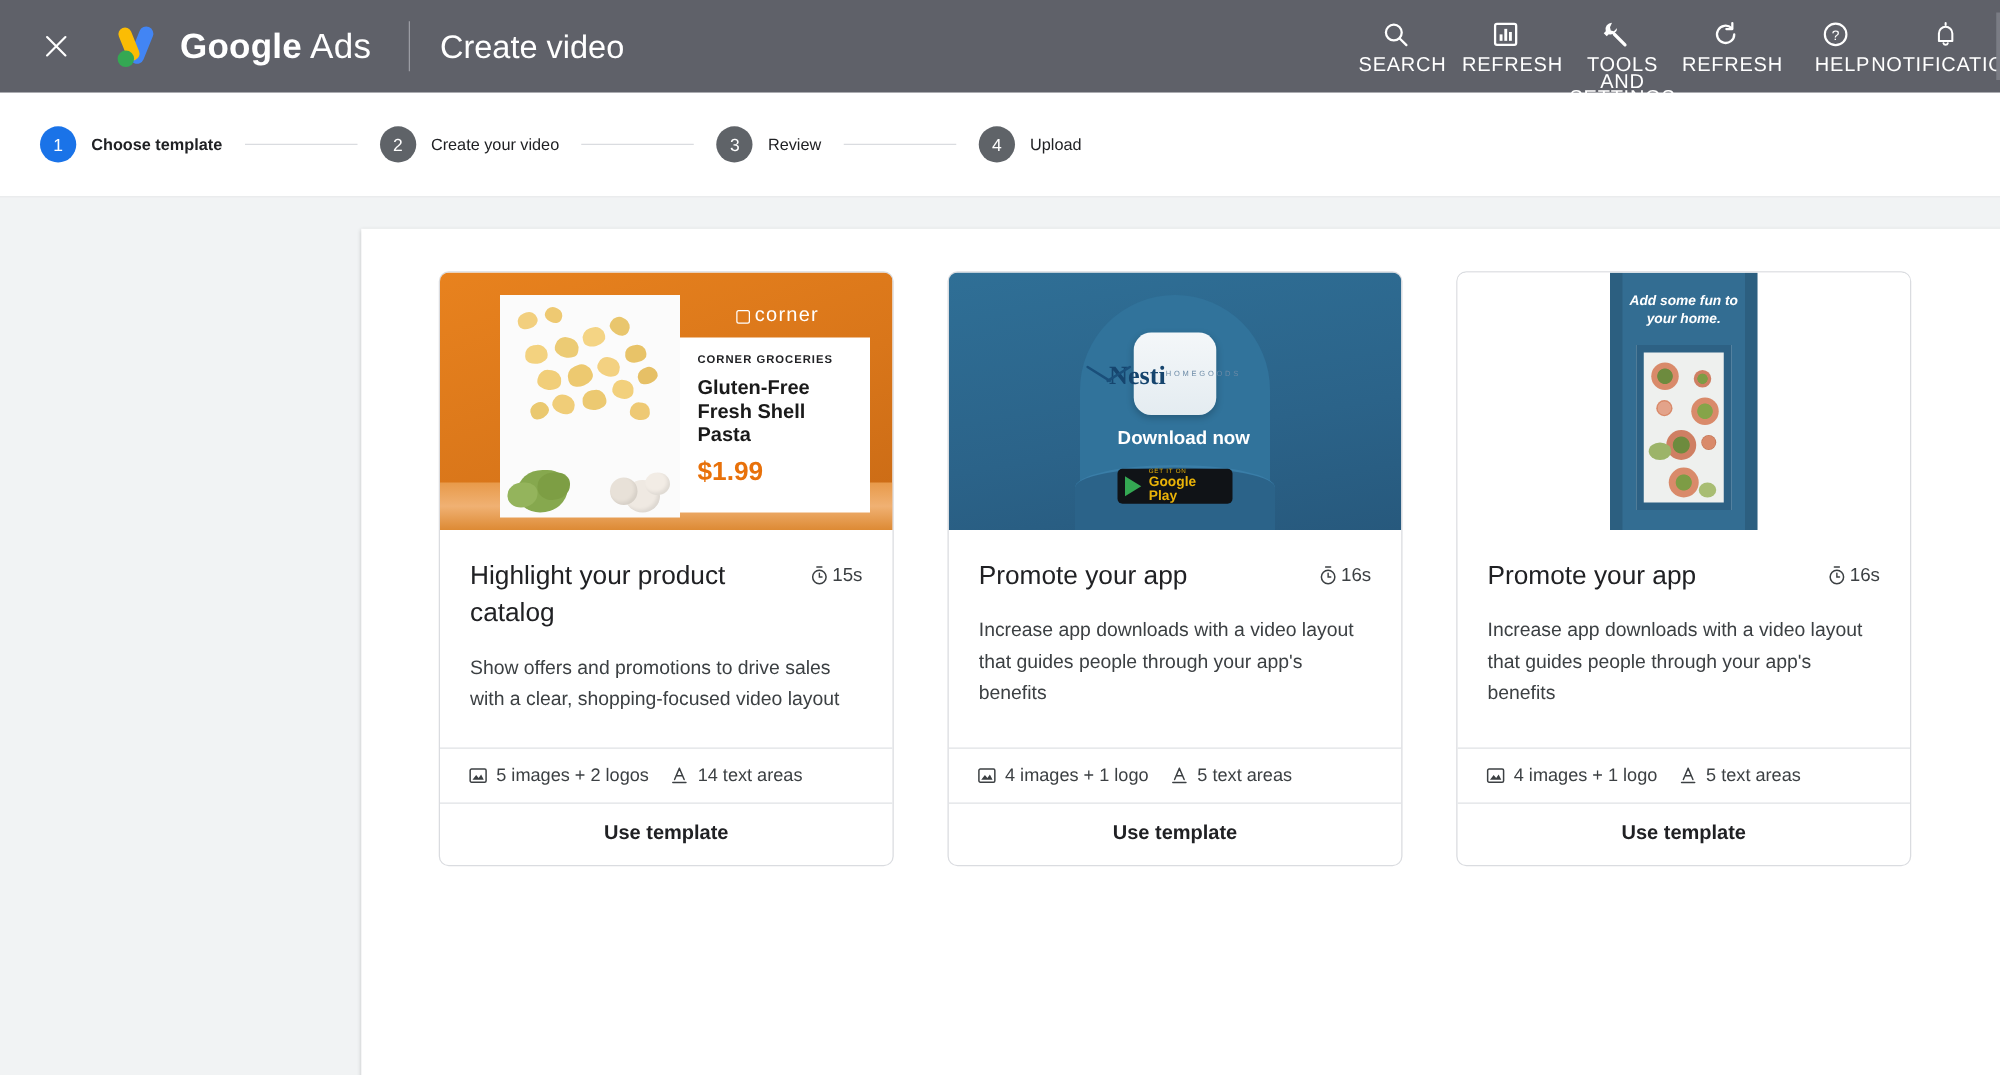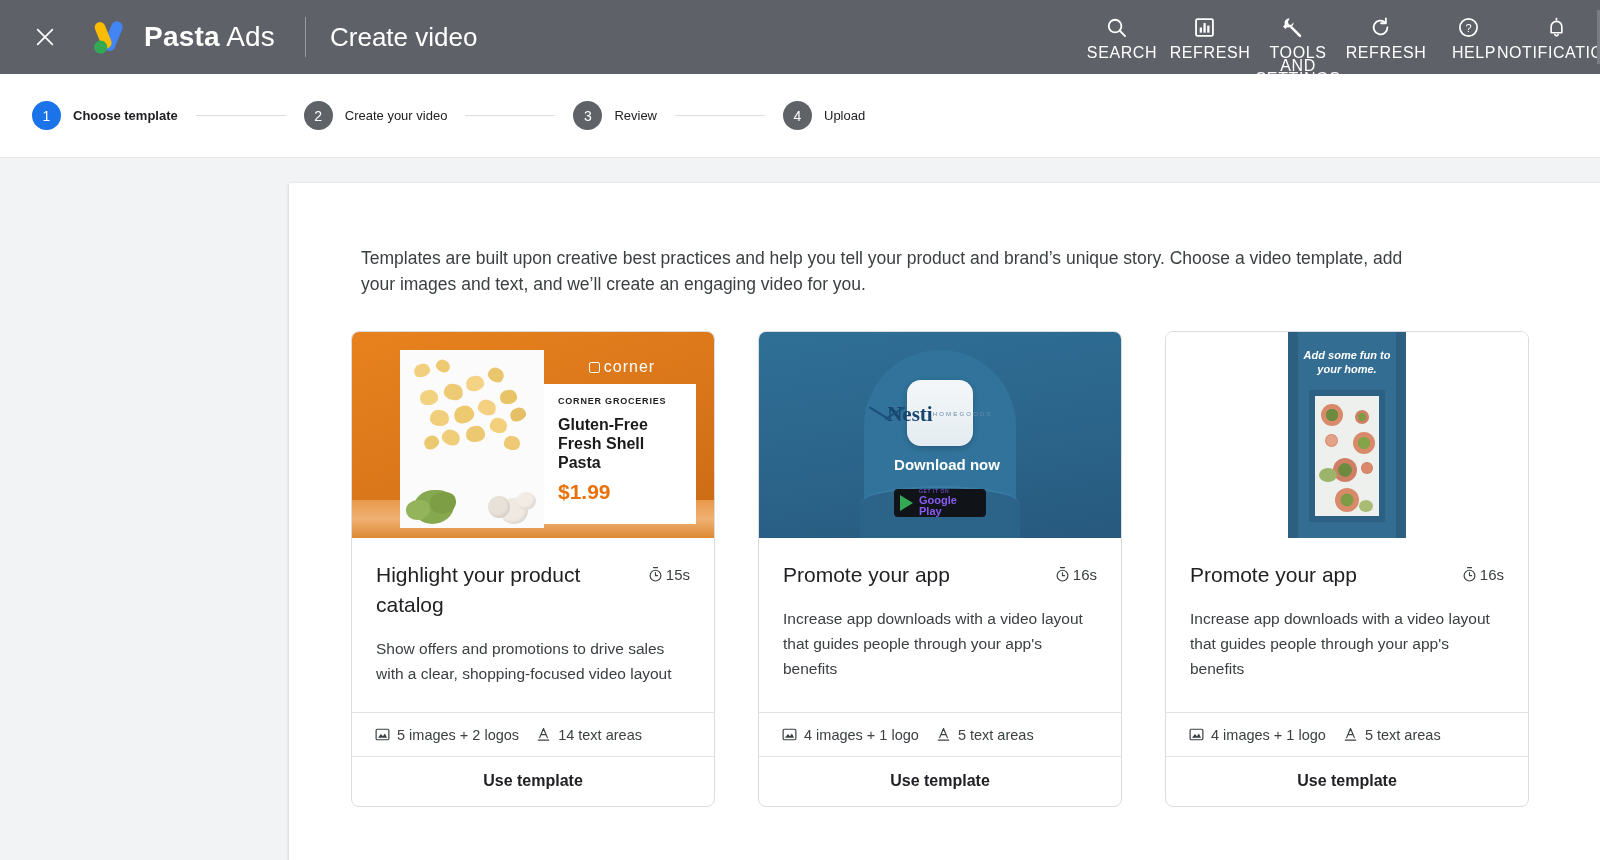--- a/index.html
+++ b/index.html
@@ -198,21 +198,21 @@
     position: absolute; left: 50%; transform: translateX(-50%); top: 157px;
     width: 92px; height: 28px; border-radius: 4px; background: #101317;
     display: flex; align-items: center; justify-content: center; gap: 6px;
     padding: 0 6px;
   }
   .t2 .ptri {
     width: 0; height: 0;
     border-top: 8px solid transparent; border-bottom: 8px solid transparent;
     border-left: 13px solid #34a853; flex: none;
   }
-  .t2 .ptxt { color: #8b5cf6; line-height: 1; text-align: left; }
+  .t2 .ptxt { color: #eab308; line-height: 1; text-align: left; }
   .t2 .ptxt .s1 { font-size: 5px; letter-spacing: .6px; display: block; }
   .t2 .ptxt .s2 { font-size: 11px; font-weight: 700; display: block; margin-top: 1px; }
 
   
   .t3 { background: #fff; display: flex; align-items: flex-start; justify-content: center; font-style: italic; }
   .t3 .vert {
     width: 118px; height: 206px; background: #336d92; position: relative;
   }
   .t3 .vert::before {
     content:""; position:absolute; left:0; top:0; bottom:0; width:10px;
@@ -273,21 +273,21 @@
     </svg>
   </div>
 
   <div class="brand">
     <svg class="ads-logo" viewBox="0 0 48 48">
       <rect x="23.5" y="6" width="12.5" height="34" rx="6.2" transform="rotate(22 29.7 23)" fill="#4285f4"></rect>
       <rect x="13" y="7" width="11.5" height="30" rx="5.7" transform="rotate(-22 18.7 22)" fill="#fbbc04"></rect>
       <circle cx="16" cy="35" r="7.2" fill="#34a853"></circle>
     </svg>
     <div class="brand-text">
-      <span class="g">Pasta</span>
+      <span class="g">Google</span>
       <span class="a">Ads</span>
     </div>
   </div>
 
   <div class="divider-v"></div>
 
   <div class="page-title">Create video</div>
 
   <div class="header-actions">
 
@@ -382,21 +382,20 @@
   <div class="step">
     <div class="step-num idle">4</div>
     <div class="step-label">Upload</div>
   </div>
 
 </div>
 
 <div class="content-wrap">
   <div class="panel">
 
-    <div class="intro">Templates are built upon creative best practices and help you tell your product and brand’s unique story. Choose a video template, add your images and text, and we’ll create an engaging video for you.</div>
 
     <div class="cards">
 
       <div class="card">
         <div class="thumb t1">
           <div class="floor"></div>
           <div class="ad">
             <div class="photo">
               <i class="pasta" style="left:14px;top:14px;width:16px;height:13px;background:#f2cf7e;transform:rotate(-20deg);"></i>
               <i class="pasta" style="left:36px;top:10px;width:14px;height:12px;background:#eec972;transform:rotate(25deg);"></i>

